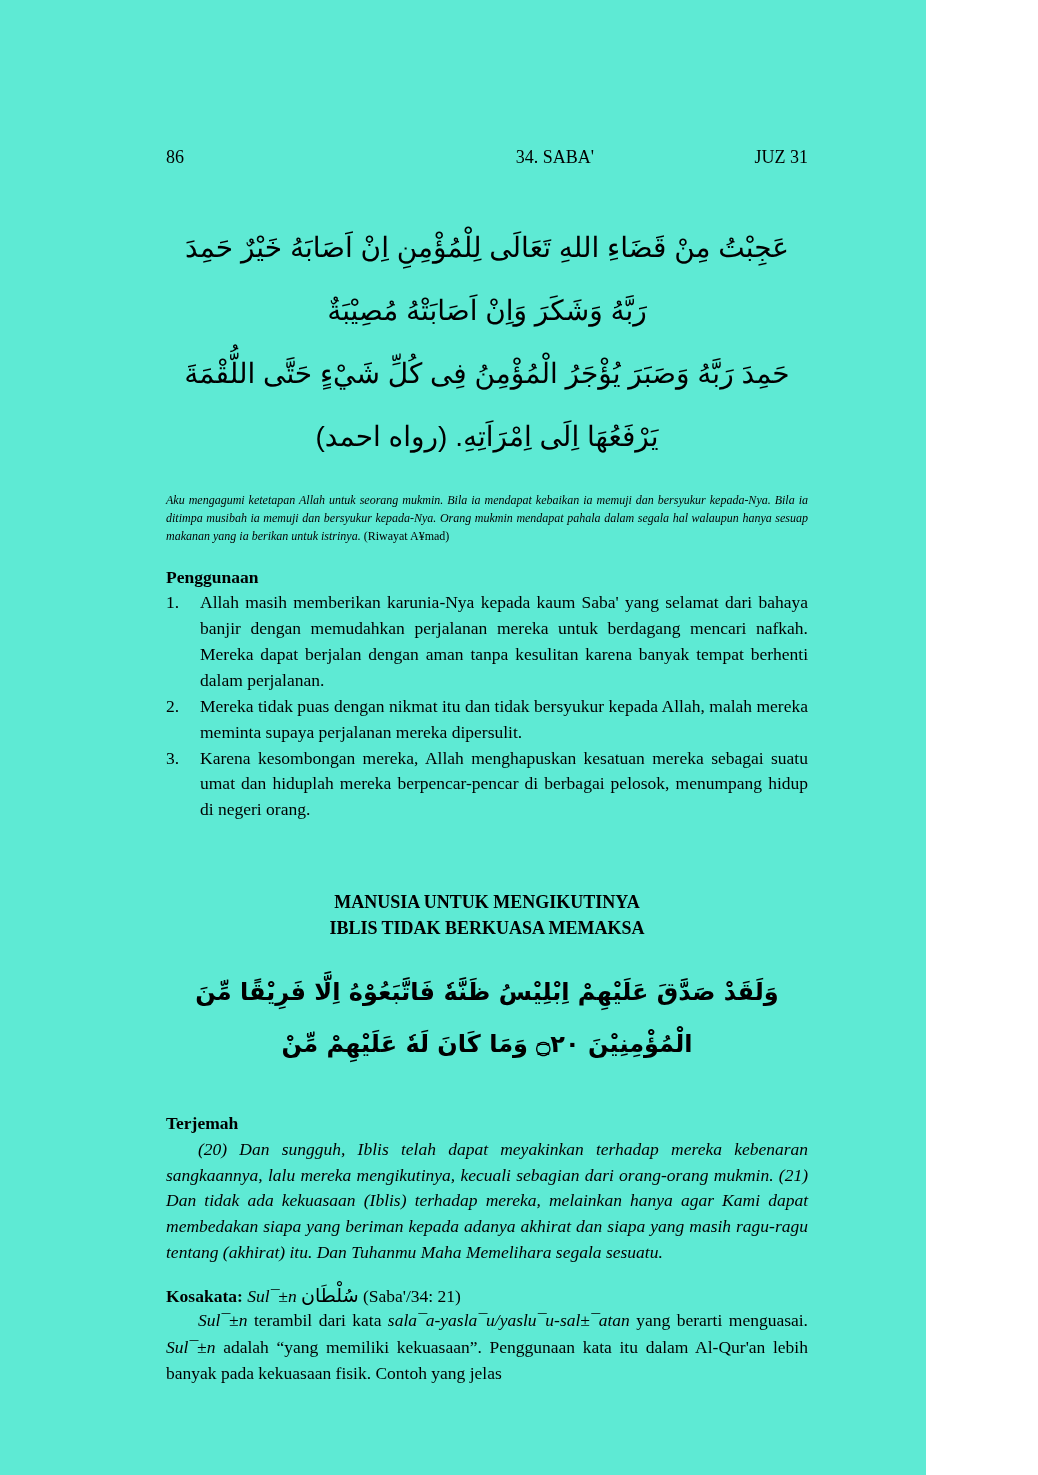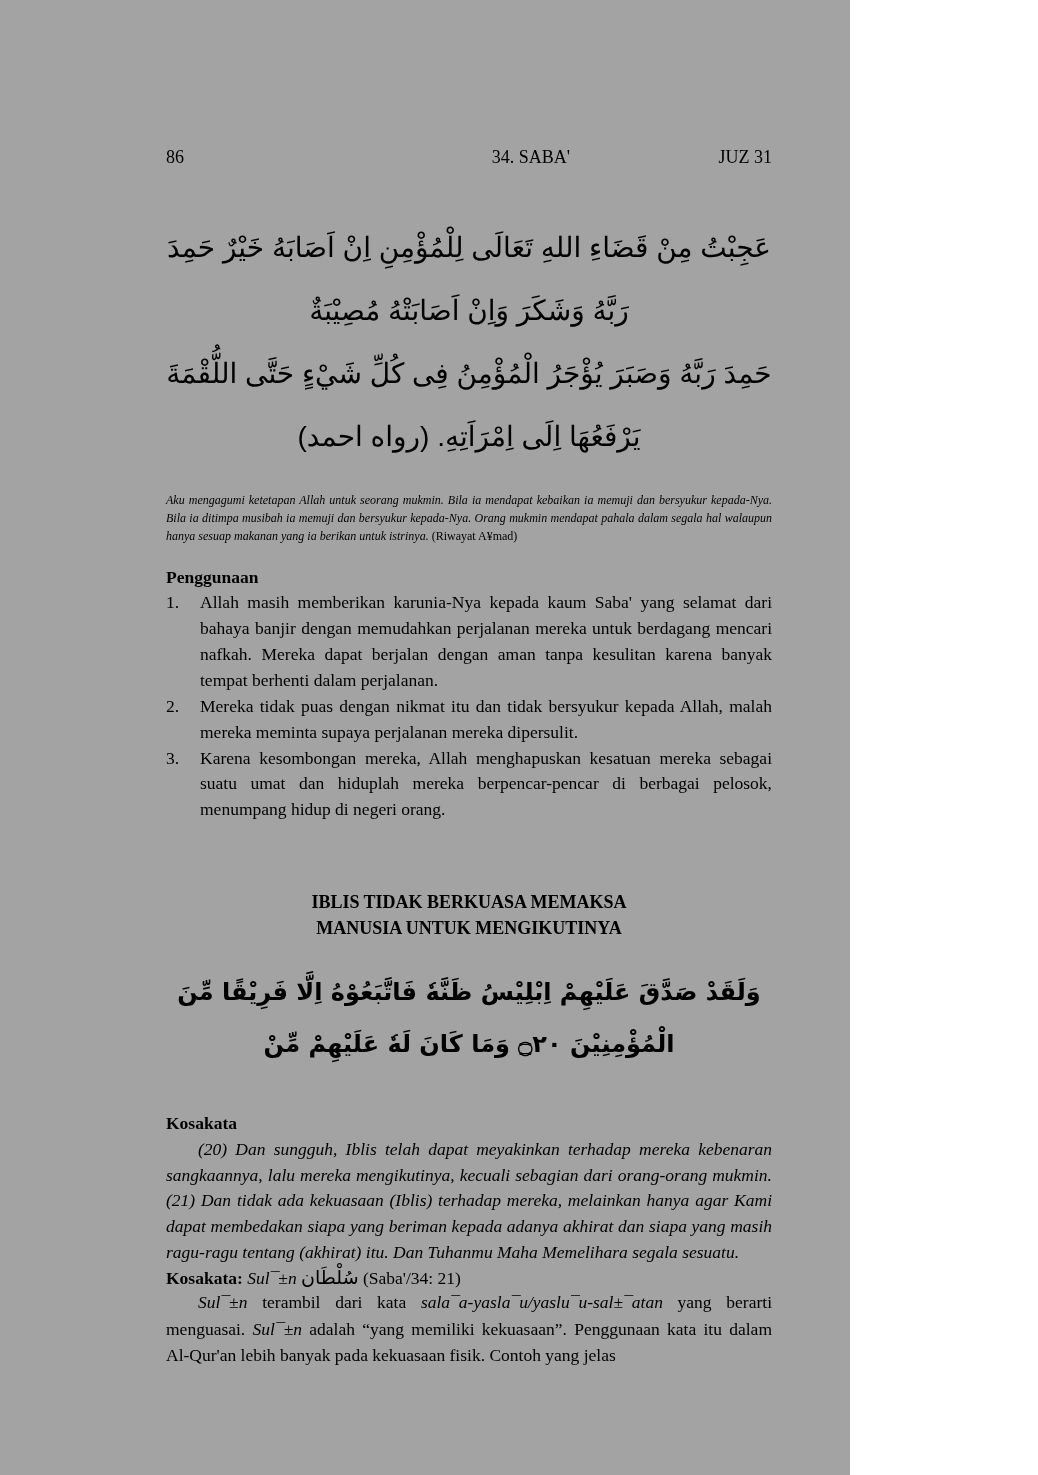--- a/index.html
+++ b/index.html
@@ -1,24 +1,24 @@
 <!DOCTYPE html>
 <html><head>
 <meta charset="utf-8">
 <style>
   html, body { margin: 0; padding: 0; background: #ffffff; }
   .page {
-    width: 850px;
+    width: 926px;
     height: 1475px;
-    background: #a3a3a3;
+    background: #5eead4;
     color: #000000;
     font-family: "Liberation Serif", serif;
     position: relative;
     box-sizing: border-box;
-    padding: 147px 78px 0 166px;
+    padding: 147px 118px 0 166px;
     overflow: hidden;
   }
   .header {
     display: flex;
     align-items: baseline;
     font-size: 18px;
   }
   .header .left  { flex: 1; text-align: left; }
   .header .mid   { flex: 1; text-align: right; }
   .header .right { flex: 1; text-align: right; }
@@ -79,20 +79,21 @@
   .terjemah-text {
     font-style: italic;
     font-size: 17.5px;
     line-height: 1.48;
     text-align: justify;
     text-indent: 32px;
     margin-top: 3px;
   }
 
   .kosakata-line {
+    margin-top: 18px;
     font-size: 17.5px;
   }
   .kosakata-line .label { font-weight: bold; }
   .kosakata-line .translit { font-style: italic; }
   .kosakata-line .arabic {
     font-family: "DejaVu Sans", sans-serif;
     direction: rtl;
     unicode-bidi: embed;
     font-size: 19px;
   }
@@ -137,29 +138,29 @@
       <span class="list-num">2.</span>
       <span class="list-text">Mereka tidak puas dengan nikmat itu dan tidak bersyukur kepada Allah, malah mereka meminta supaya perjalanan mereka dipersulit.</span>
     </div>
     <div class="list-row">
       <span class="list-num">3.</span>
       <span class="list-text">Karena kesombongan mereka, Allah menghapuskan kesatuan mereka sebagai suatu umat dan hiduplah mereka berpencar-pencar di berbagai pelosok, menumpang hidup di negeri orang.</span>
     </div>
   </div>
 
   <div class="section-heading">
+    <div>MANUSIA UNTUK MENGIKUTINYA</div>
     <div>IBLIS TIDAK BERKUASA MEMAKSA</div>
-    <div>MANUSIA UNTUK MENGIKUTINYA</div>
   </div>
 
   <div class="verse">
     <div>وَلَقَدْ صَدَّقَ عَلَيْهِمْ اِبْلِيْسُ ظَنَّهٗ فَاتَّبَعُوْهُ اِلَّا فَرِيْقًا مِّنَ الْمُؤْمِنِيْنَ ۝٢٠ وَمَا كَانَ لَهٗ عَلَيْهِمْ مِّنْ</div>
   </div>
 
-  <div class="terjemah-heading">Kosakata</div>
+  <div class="terjemah-heading">Terjemah</div>
   <div class="terjemah-text">(20) Dan sungguh, Iblis telah dapat meyakinkan terhadap mereka kebenaran sangkaannya, lalu mereka mengikutinya, kecuali sebagian dari orang-orang mukmin. (21) Dan tidak ada kekuasaan (Iblis) terhadap mereka, melainkan hanya agar Kami dapat membedakan siapa yang beriman kepada adanya akhirat dan siapa yang masih ragu-ragu tentang (akhirat) itu. Dan Tuhanmu Maha Memelihara segala sesuatu.</div>
 
   <div class="kosakata-line">
     <span class="label">Kosakata:</span>
     <span class="translit">Sul¯±n</span>
     <span class="arabic">سُلْطَان</span>
     <span class="ref">(Saba'/34: 21)</span>
   </div>
 
   <div class="body-paragraph"><i>Sul¯±n</i><span> terambil dari kata </span><i>sala¯a-yasla¯u/yaslu¯u-sal±¯atan</i><span> yang berarti menguasai. </span><i>Sul¯±n</i><span> adalah “yang memiliki kekuasaan”. Penggunaan kata itu dalam Al-Qur'an lebih banyak pada kekuasaan fisik. Contoh yang jelas</span></div>

